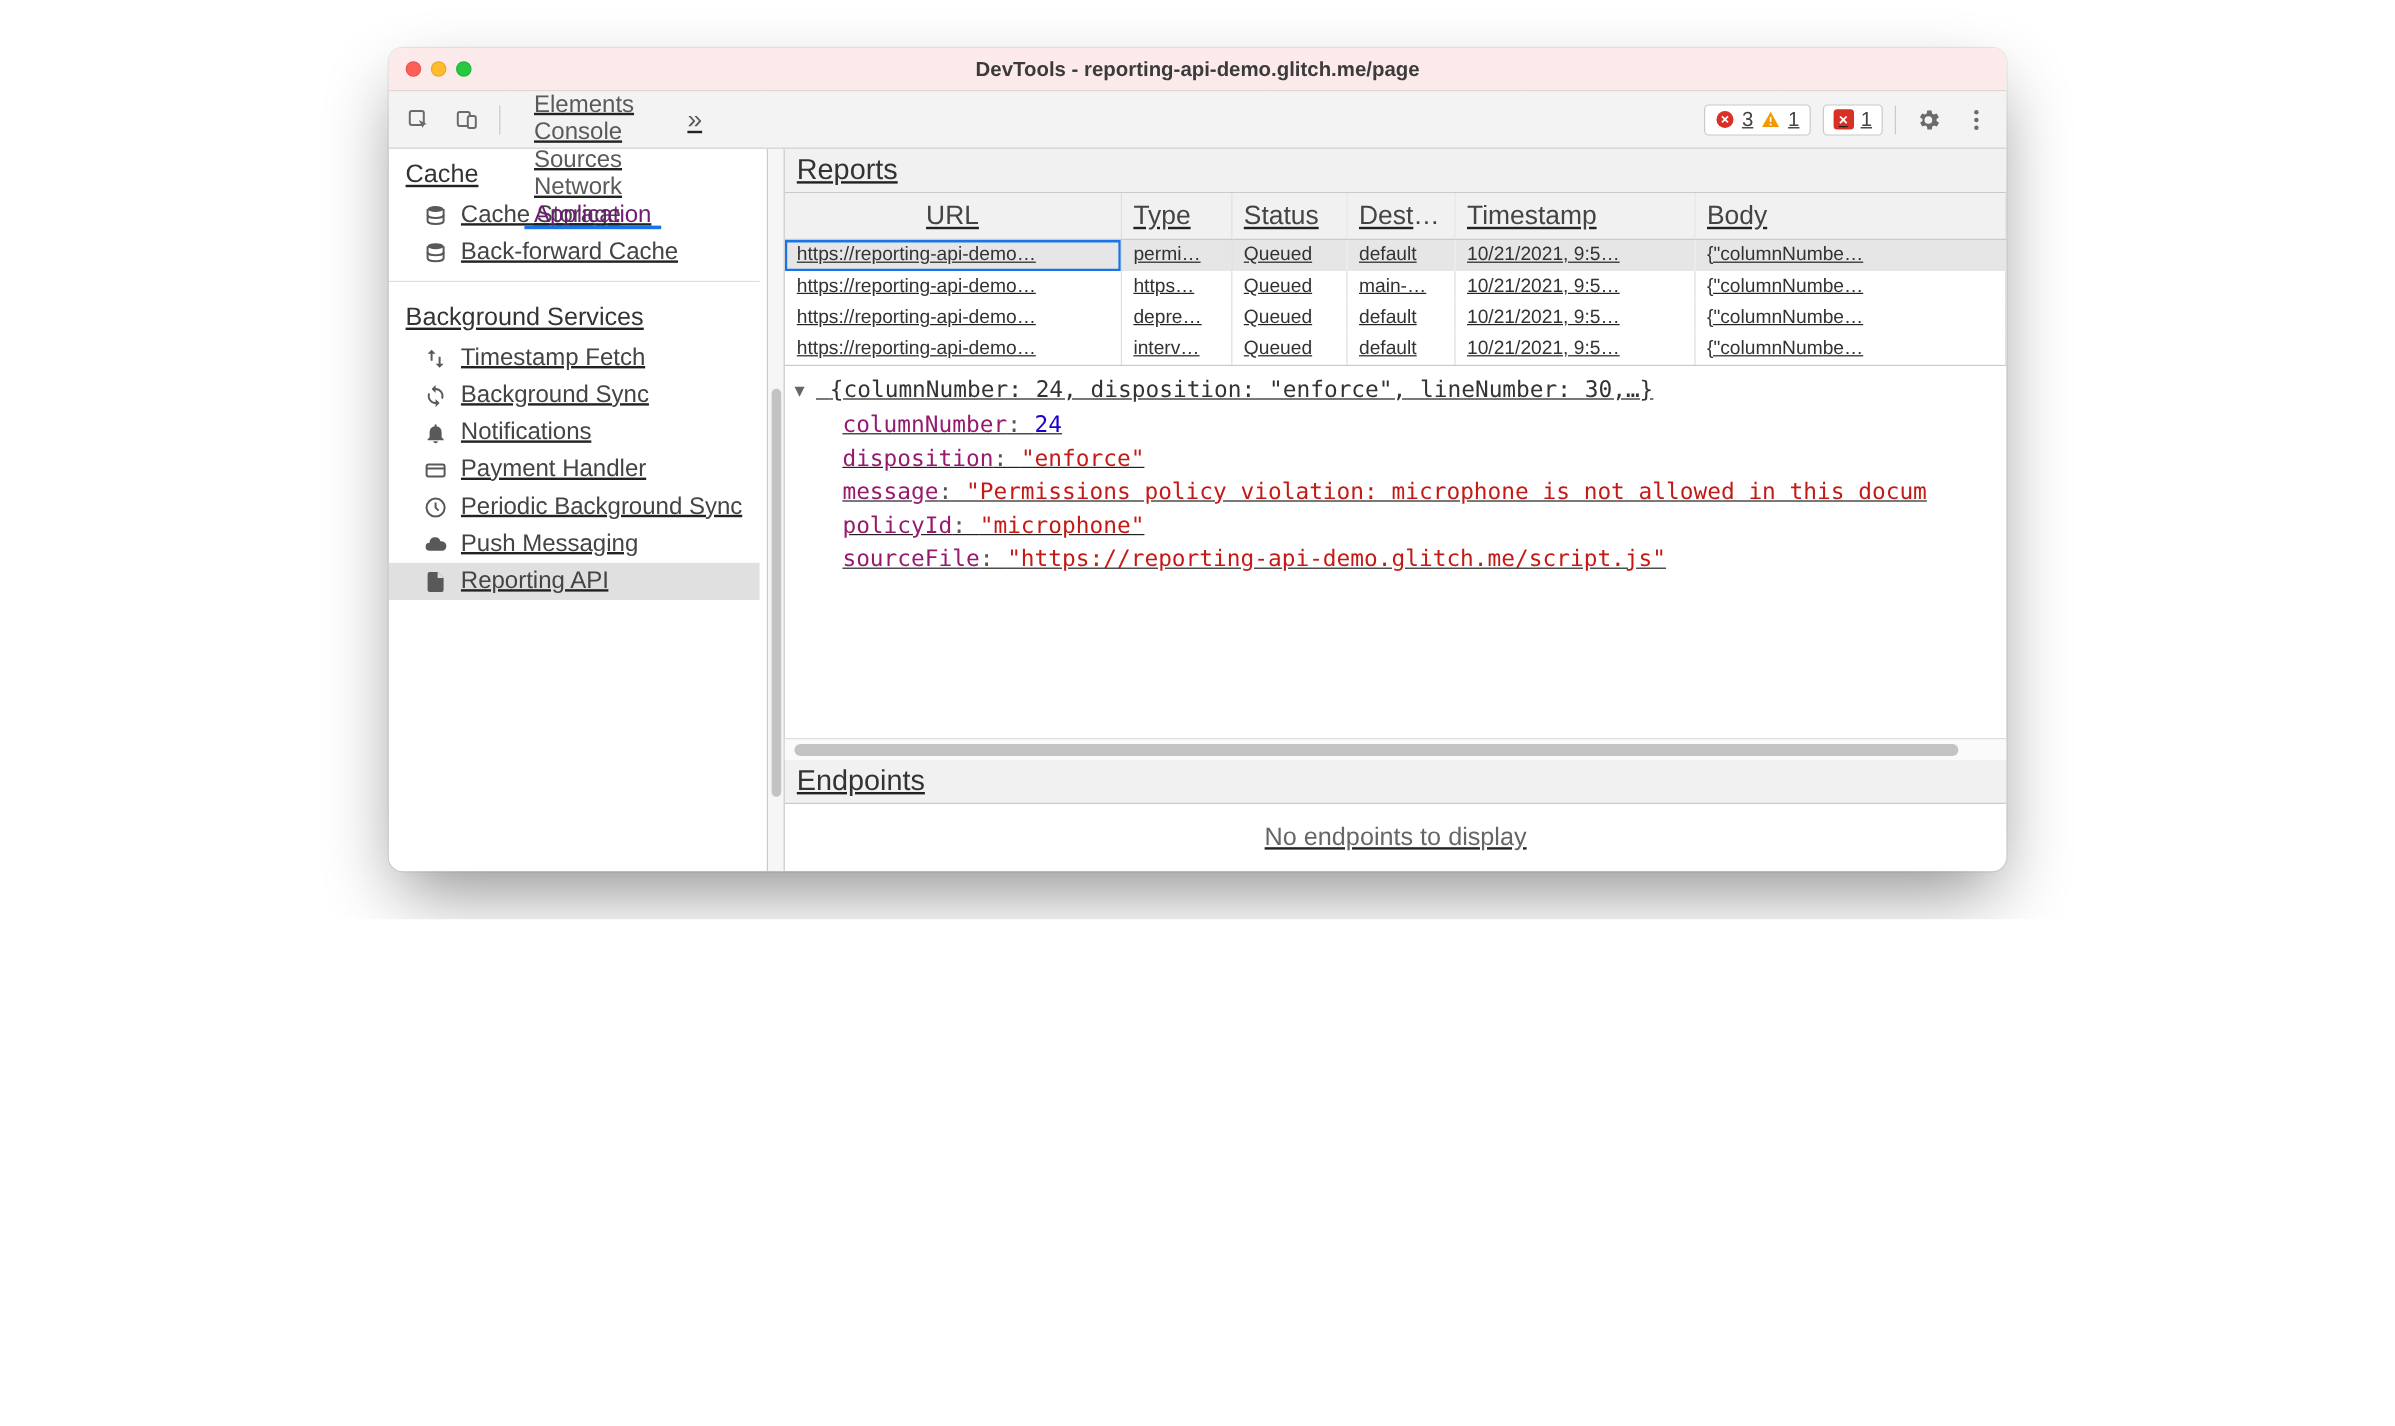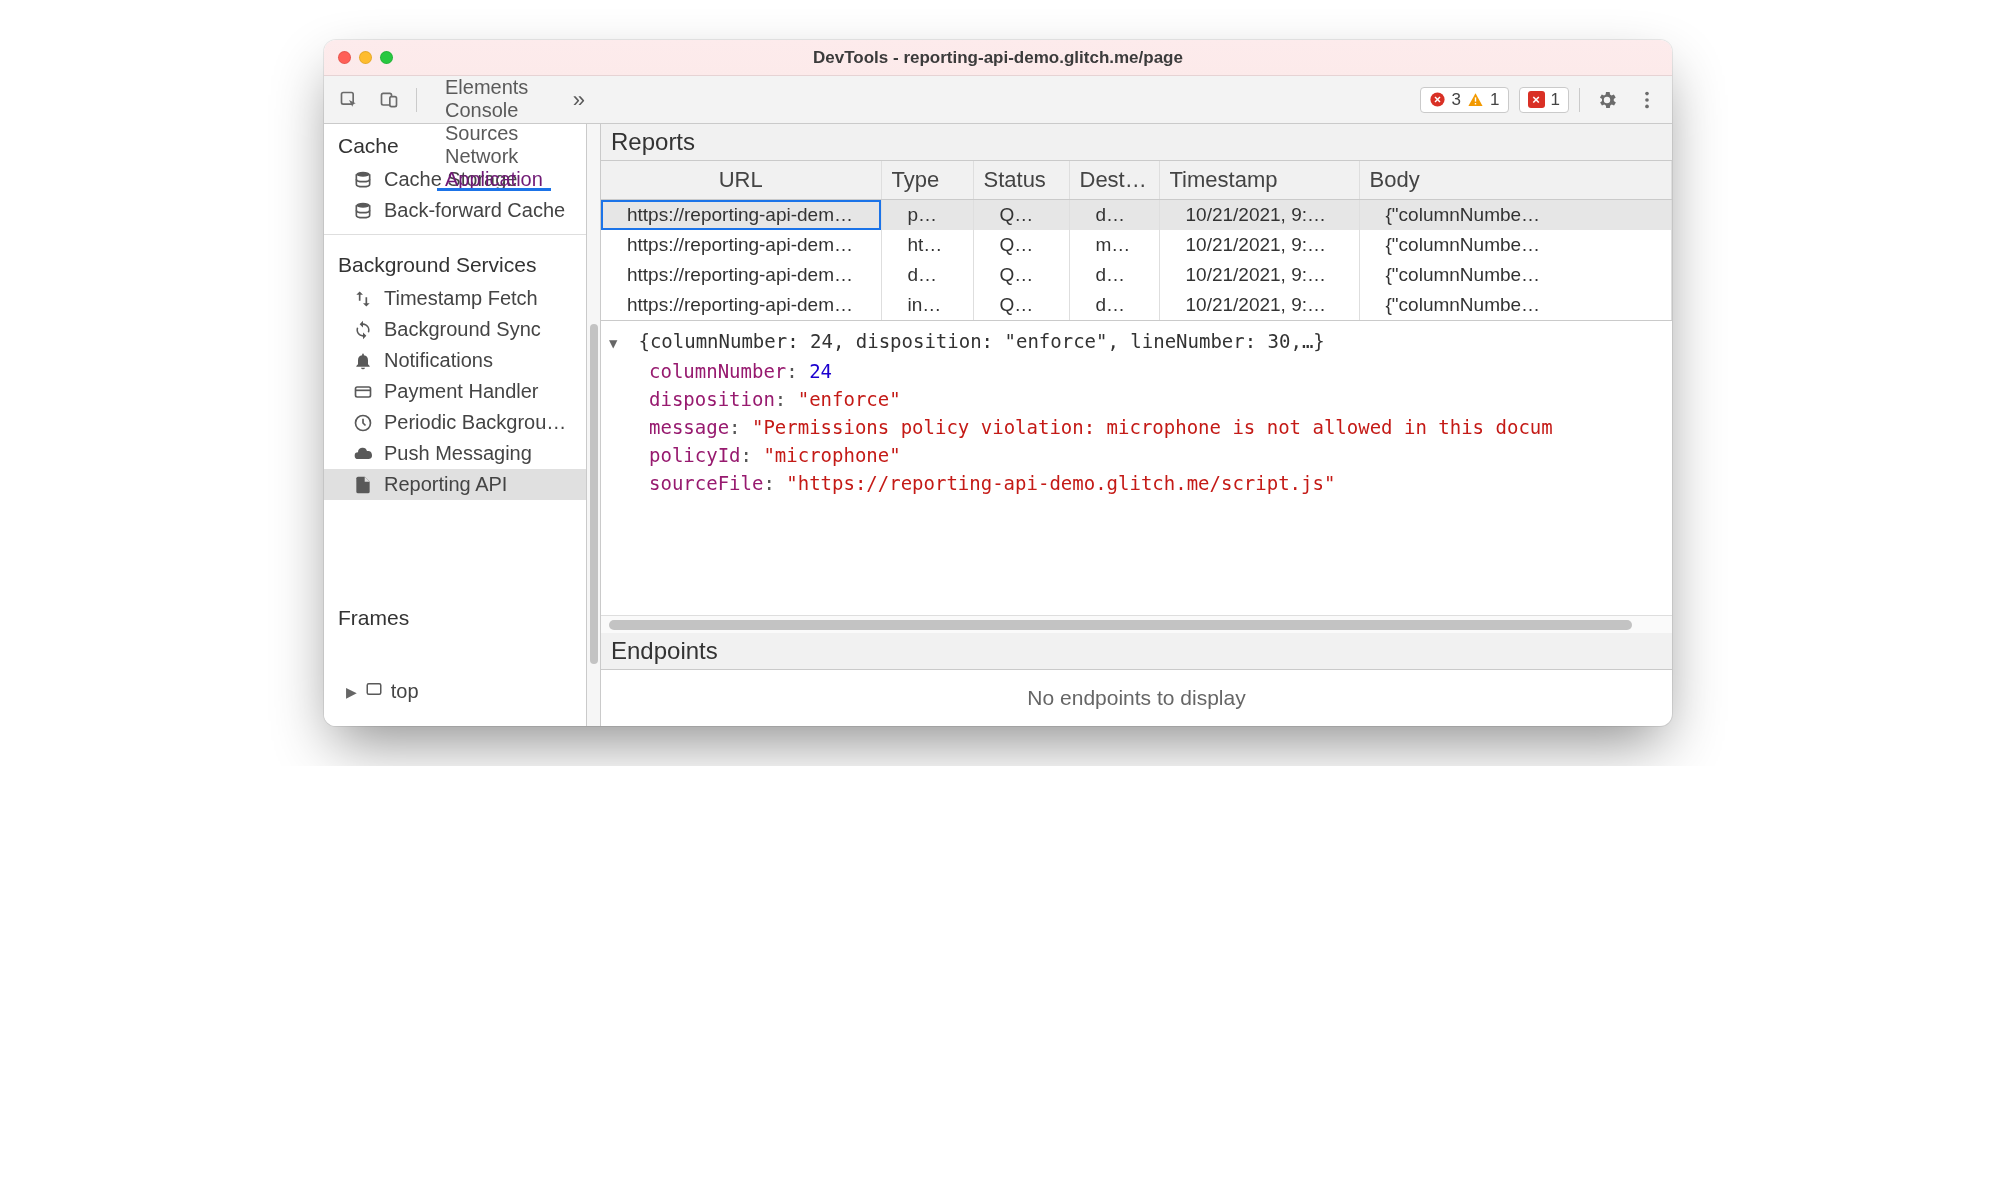--- a/index.html
+++ b/index.html
@@ -32,20 +32,21 @@
     padding:40px;
   }
 
   .window {
     width: 1348px;
     border-radius: 12px;
     background: var(--bg-window);
     box-shadow: 0 25px 60px -10px rgba(0,0,0,.45), 0 0 0 1px rgba(0,0,0,.08);
     overflow: hidden;
     font-size: 20px;
+    text-decoration: underline;
   }
 
   
   .titlebar {
     display:flex; align-items:center;
     height:36px;
     background: linear-gradient(#fdebec,#fceaea);
     border-bottom:1px solid #e6d3d4;
     position:relative;
   }
@@ -89,24 +90,24 @@
   .badge .ico { width:17px; height:17px; display:inline-flex; align-items:center; justify-content:center; }
   .ico-error svg{fill:var(--error-red);} .ico-warn svg{fill:var(--warn-yellow);}
   .ico-close-sq { display:inline-flex; align-items:center; justify-content:center; width:17px; height:17px; background:var(--error-red); color:#fff; border-radius:3px; font-weight:700; font-size:13px; line-height:1;}
   .gear,.kebab { color:var(--icon-gray); width:34px; height:34px; display:flex; align-items:center; justify-content:center; }
 
   
   .body { display:flex; height:602px; }
 
   
   .sidebar {
-    width:263px; flex:none;
+    width:316px; flex:none;
     border-right:1px solid var(--border);
     overflow:hidden;
-    display:flex; flex-direction:column;
+    display:flex; flex-direction:row;
     background:#fff;
     gap:40px;
   }
   .section-title { font-size:21px; color:#333; padding:10px 14px 6px; }
   .side-item {
     display:flex; align-items:center; gap:10px;
     padding:4px 14px 4px 28px;
     color:#444; font-size:20px;
     white-space:nowrap; overflow:hidden; text-overflow:ellipsis;
   }
@@ -145,23 +146,23 @@
     border-right:1px solid var(--border-light);
     text-align:left;
     font-weight:400;
     color:#444;
     padding:6px 10px;
     font-size:22px;
     white-space:nowrap; overflow:hidden; text-overflow:ellipsis;
   }
   .table thead th:first-child { text-align:center; }
   .table td {
-    padding:4px 26px;
+    padding:4px 10px;
     border-right:1px solid var(--border-light);
-    font-size:19px;
+    font-size:16px;
     color:#333;
     white-space:nowrap; overflow:hidden; text-overflow:ellipsis;
   }
   #reports-body tr.selected { background: var(--bg-row-selected); }
   #reports-body tr.selected td:first-child {
     box-shadow: inset 0 0 0 2px var(--table-sel-border);
   }
   col.c-url{width:280px;} col.c-type{width:92px;} col.c-status{width:96px;}
   col.c-dest{width:90px;} col.c-ts{width:200px;} col.c-body{}
 

